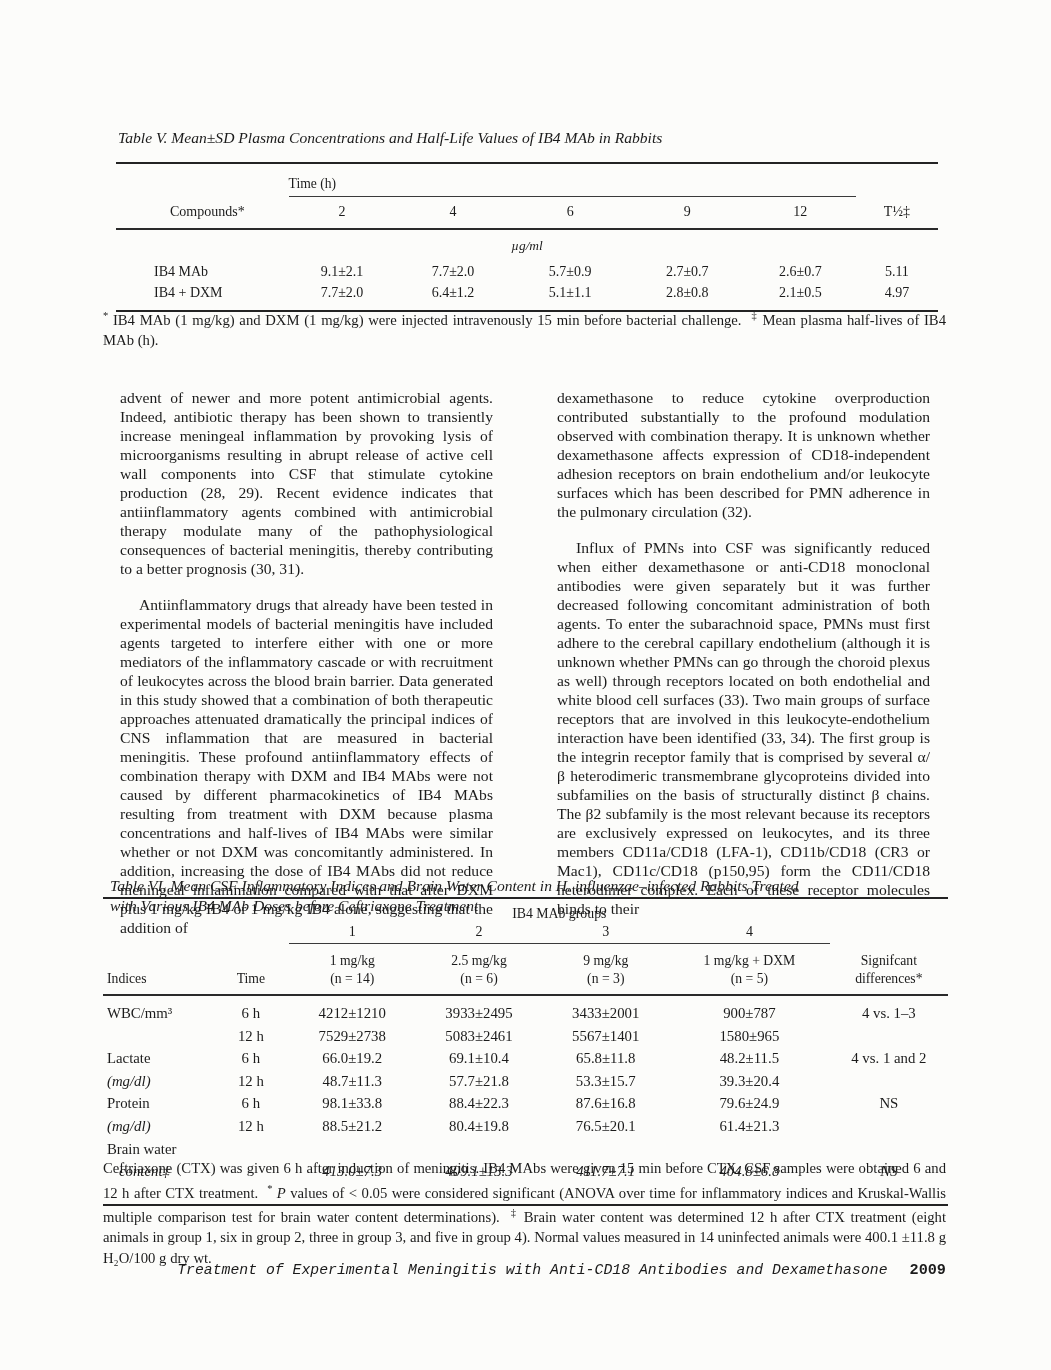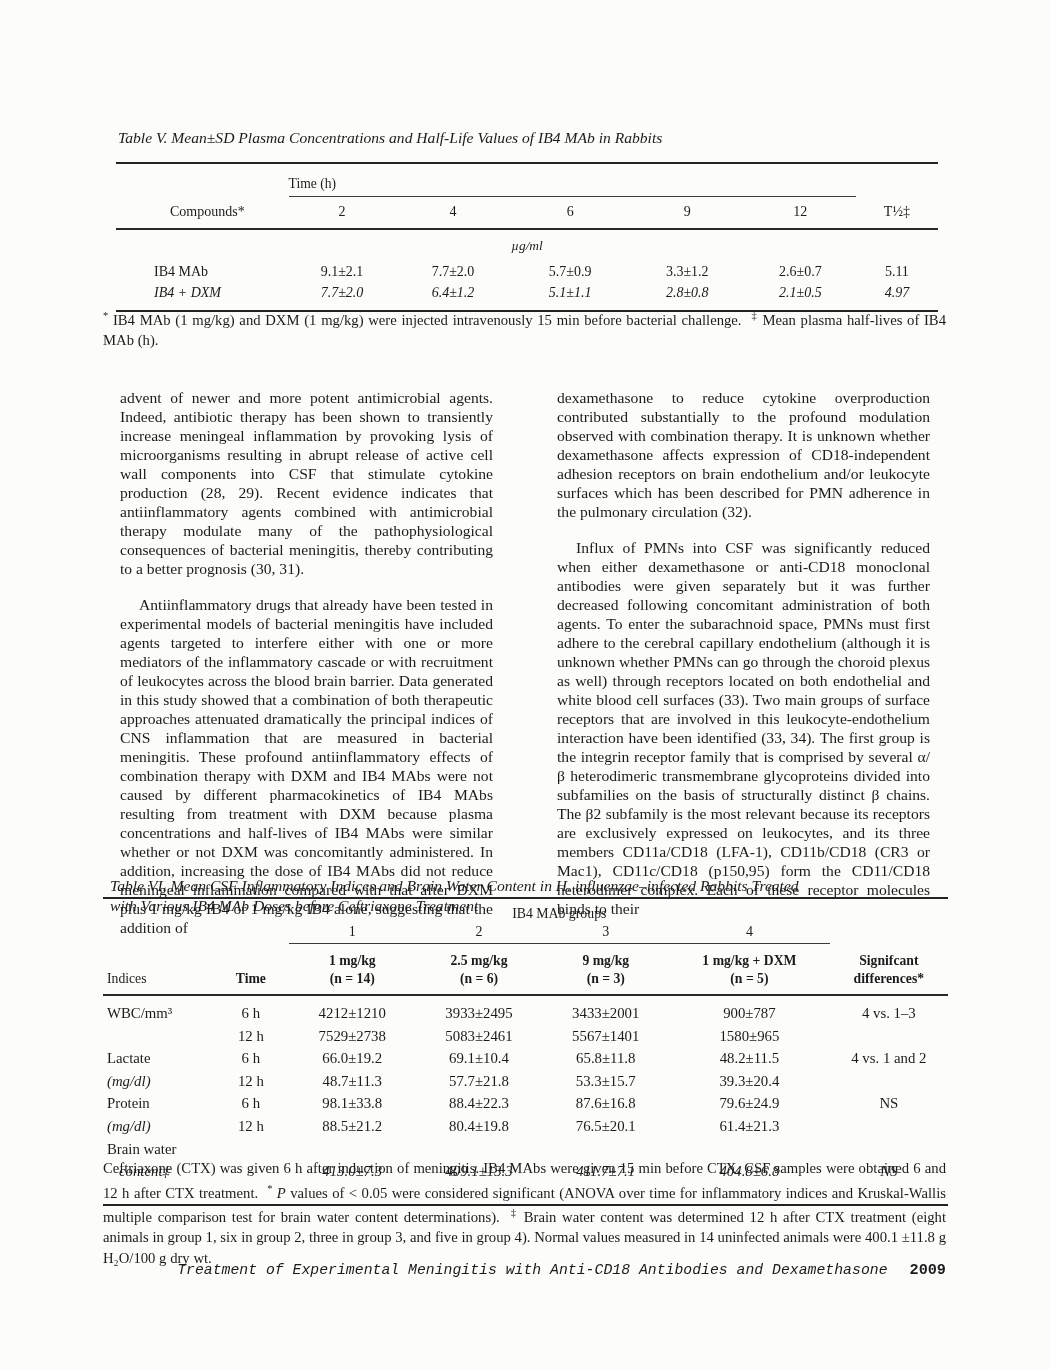--- a/index.html
+++ b/index.html
@@ -26,21 +26,21 @@
   .tv-span td.span-head{
     border-bottom:1.5px solid #3a3a3a;
     text-align:left;font-size:13.6px;padding:12px 0 4px;
   }
   .tv-cols td{
     border-bottom:2px solid #2a2a2a;
     text-align:center;font-size:14px;padding:7px 0 8px;
   }
   .tv-unit td{text-align:center;font-style:italic;font-size:13.4px;padding:8px 0 7px;}
   .tv-data td{text-align:center;font-size:14px;padding:2.5px 0;}
-  .tv tr:last-child td{padding-bottom:9px;font-style:italic;}
+  .tv tr:last-child td{padding-bottom:9px;}
   .lab{text-align:left !important;padding-left:38px !important;}
 
   .fn{
     position:absolute;left:103px;width:843px;
     font-size:14.7px;line-height:20.5px;text-align:justify;margin:0;
   }
   .fnv{top:306px;}
   .fn sup{font-size:10.5px;}
   .fn sup.gap{margin-left:9px;}
   .fn .ital{font-style:italic;}
@@ -55,21 +55,21 @@
   .tvi-title{position:absolute;left:110px;top:876px;font-style:italic;font-size:15.6px;line-height:20px;}
   .tvi{
     position:absolute;left:103px;top:897px;width:845px;
     border-top:2.5px solid #232323;border-bottom:2.5px solid #232323;
     font-size:14px;
   }
   .tvi td{padding:0;}
   .tvi-groups td.ghead{text-align:center;font-size:13.8px;padding:7px 0 2px;}
   .tvi-nums td.num{text-align:center;font-size:14px;padding:0 0 3px;border-bottom:1.5px solid #3a3a3a;}
   .tvi-sub td{vertical-align:bottom;border-bottom:2px solid #2a2a2a;font-size:13.7px;padding:8px 0 7px;}
-  .tvi-sub td.ctr{text-align:center;font-weight:bold;}
+  .tvi-sub td.ctr{text-align:center;}
   .blk{display:block;line-height:17.5px;}
   .tvi-data td{text-align:center;font-size:14.8px;padding:2.8px 0;}
   .tvi-data.first td{padding-top:9px;}
   .tvi tr:last-child td{padding-bottom:24px;font-style:italic;}
   .tvi .lab{padding-left:4px !important;}
   .tvi .lab.ind{padding-left:16px !important;}
   .tvi .ital{font-style:italic;}
   .fnvi{top:1158px;}
 
   
@@ -112,21 +112,21 @@
       <td>T½‡</td>
     </tr>
     <tr class="tv-unit">
       <td colspan="7">µg/ml</td>
     </tr>
     <tr class="tv-data">
       <td class="lab">IB4 MAb</td>
       <td>9.1±2.1</td>
       <td>7.7±2.0</td>
       <td>5.7±0.9</td>
-      <td>3.3±1.2</td>
+      <td>2.7±0.7</td>
       <td>2.6±0.7</td>
       <td>5.11</td>
     </tr>
     <tr class="tv-data">
       <td class="lab">IB4 + DXM</td>
       <td>7.7±2.0</td>
       <td>6.4±1.2</td>
       <td>5.1±1.1</td>
       <td>2.8±0.8</td>
       <td>2.1±0.5</td>

